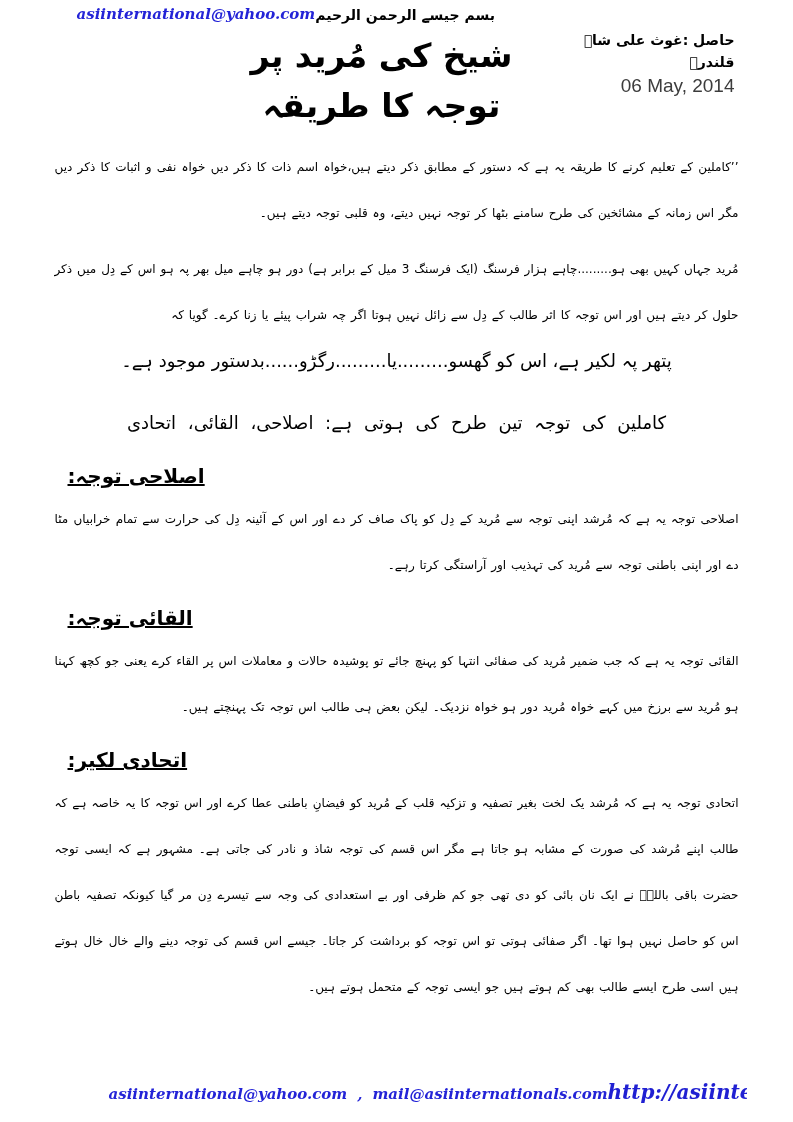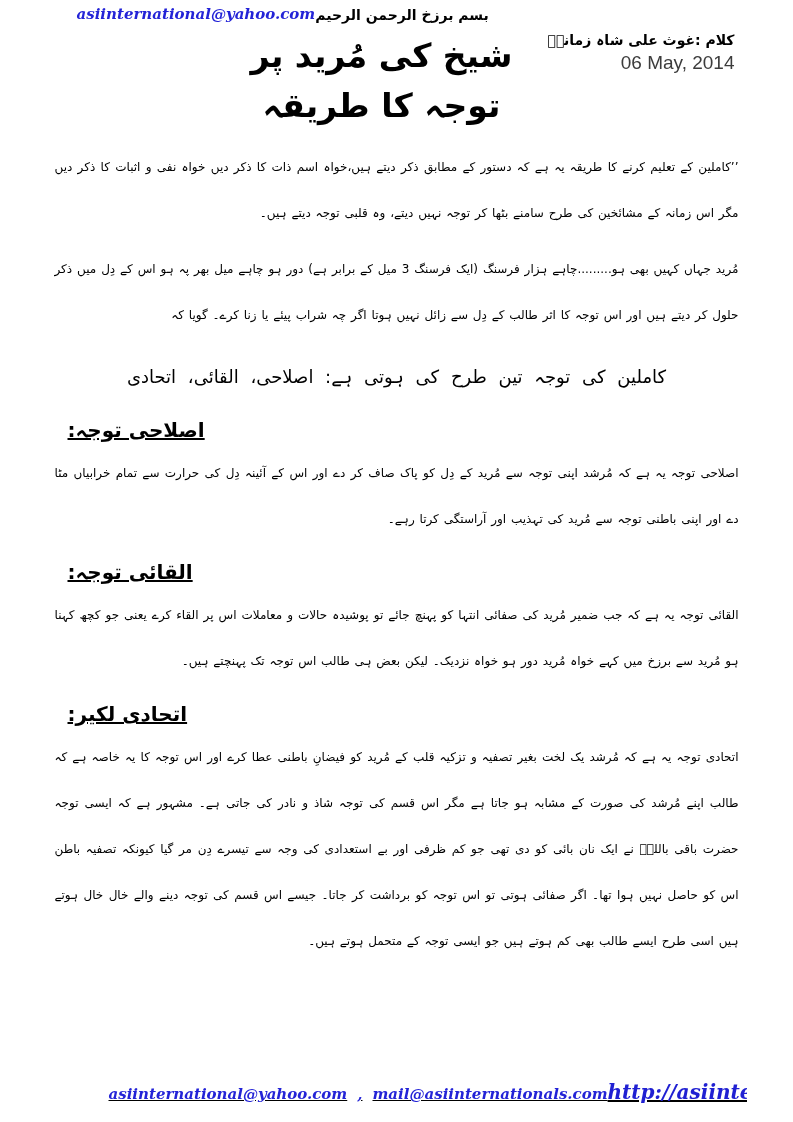--- a/index.html
+++ b/index.html
@@ -58,59 +58,59 @@
   .section-heading{
     direction:rtl;text-align:left;
     font-size:20px;font-weight:bold;text-decoration:underline;
     margin:16px 0 6px 13px;line-height:1.4;
   }
   
   .footer-row{
     position:absolute;left:0;right:0;bottom:18px;
     display:flex;justify-content:flex-start;align-items:baseline;
     padding:0 10px 0 62px;
-    text-decoration:underline;
   }
   .footer-emails{
     font-family:"DejaVu Serif","Liberation Serif",serif;
     font-style:italic;font-weight:bold;font-size:15px;color:#2323D7;
   }
   .footer-emails .sep{margin:0 10px;font-weight:bold;color:#2323D7;}
   .footer-email{color:#2323D7;text-decoration:none;cursor:pointer;}
   .footer-url{
     font-family:"DejaVu Serif","Liberation Serif",serif;
     font-style:italic;font-weight:bold;font-size:20px;color:#2020D2;
     text-decoration:none;cursor:pointer;
   }
 </style>
 </head>
 <body>
 
 <div class="page">
 
   <div class="top-row">
     <a class="header-email">asiinternational@yahoo.com</a>
-    <div class="bismillah">بسم برزخ الرحمن الرحيم</div>
+    <div class="bismillah">بسم جیسے الرحمن الرحيم</div>
     <div></div>
   </div>
 
   <div class="title-row">
     <div class="title-spacer"></div>
     <div class="doc-title">شیخ کی مُرید پر توجہ کا طریقہ</div>
     <div class="attribution-block">
-      <div class="attribution">کلام :غوث علی شاہ زمانہؒ</div>
+      <div class="attribution">حاصل :غوث علی شاہ قلندرؒ</div>
       <div class="doc-date">06 May, 2014</div>
     </div>
   </div>
 
   <div class="content">
 
     <p class="body-para">’’کاملین کے تعلیم کرنے کا طریقہ یہ ہے کہ دستور کے مطابق ذکر دیتے ہیں،خواہ اسم ذات کا ذکر دیں خواہ نفی و اثبات کا ذکر دیں مگر اس زمانہ کے مشائخین کی طرح سامنے بٹھا کر توجہ نہیں دیتے، وہ قلبی توجہ دیتے ہیں۔</p>
 
     <p class="body-para para-gap">مُرید جہاں کہیں بھی ہو.........چاہے ہزار فرسنگ (ایک فرسنگ 3 میل کے برابر ہے) دور ہو چاہے میل بھر پہ ہو اس کے دِل میں ذکر حلول کر دیتے ہیں اور اس توجہ کا اثر طالب کے دِل سے زائل نہیں ہوتا اگر چہ شراب پیئے یا زنا کرے۔  گویا کہ</p>
+    <p class="centered-line">پتھر پہ لکیر ہے، اس کو گھسو.........یا.........رگڑو......بدستور موجود ہے۔</p>
 
     <p class="types-line">کاملین کی توجہ تین طرح کی ہوتی ہے:  اصلاحی،   القائی،    اتحادی</p>
 
     <div>
       <div class="section-heading">اصلاحی توجہ:</div>
       <p class="body-para">اصلاحی توجہ یہ ہے کہ مُرشد اپنی توجہ سے مُرید کے دِل کو پاک صاف کر دے اور اس کے آئینہ دِل کی حرارت سے تمام خرابیاں مٹا دے اور اپنی باطنی توجہ سے مُرید کی تہذیب اور آراستگی کرتا رہے۔</p>
     </div>
 
     <div>
       <div class="section-heading">القائی توجہ:</div>

